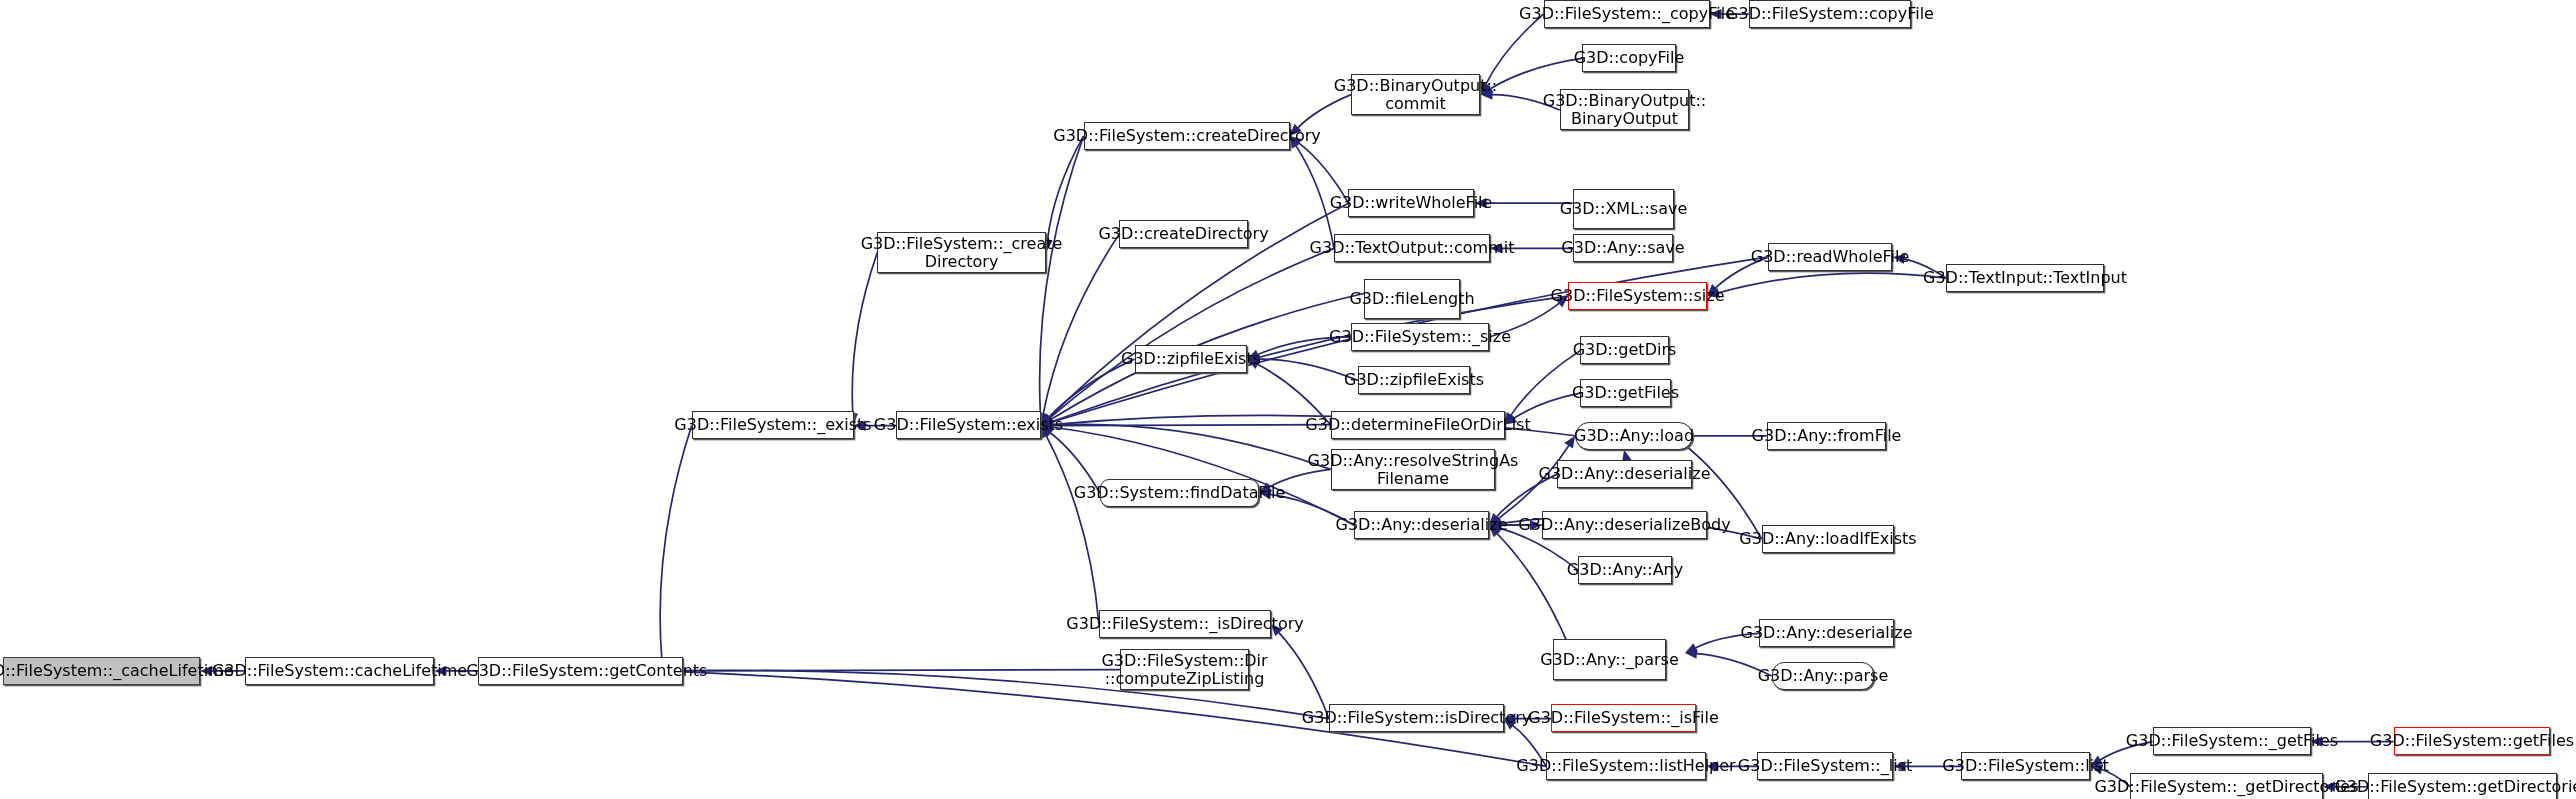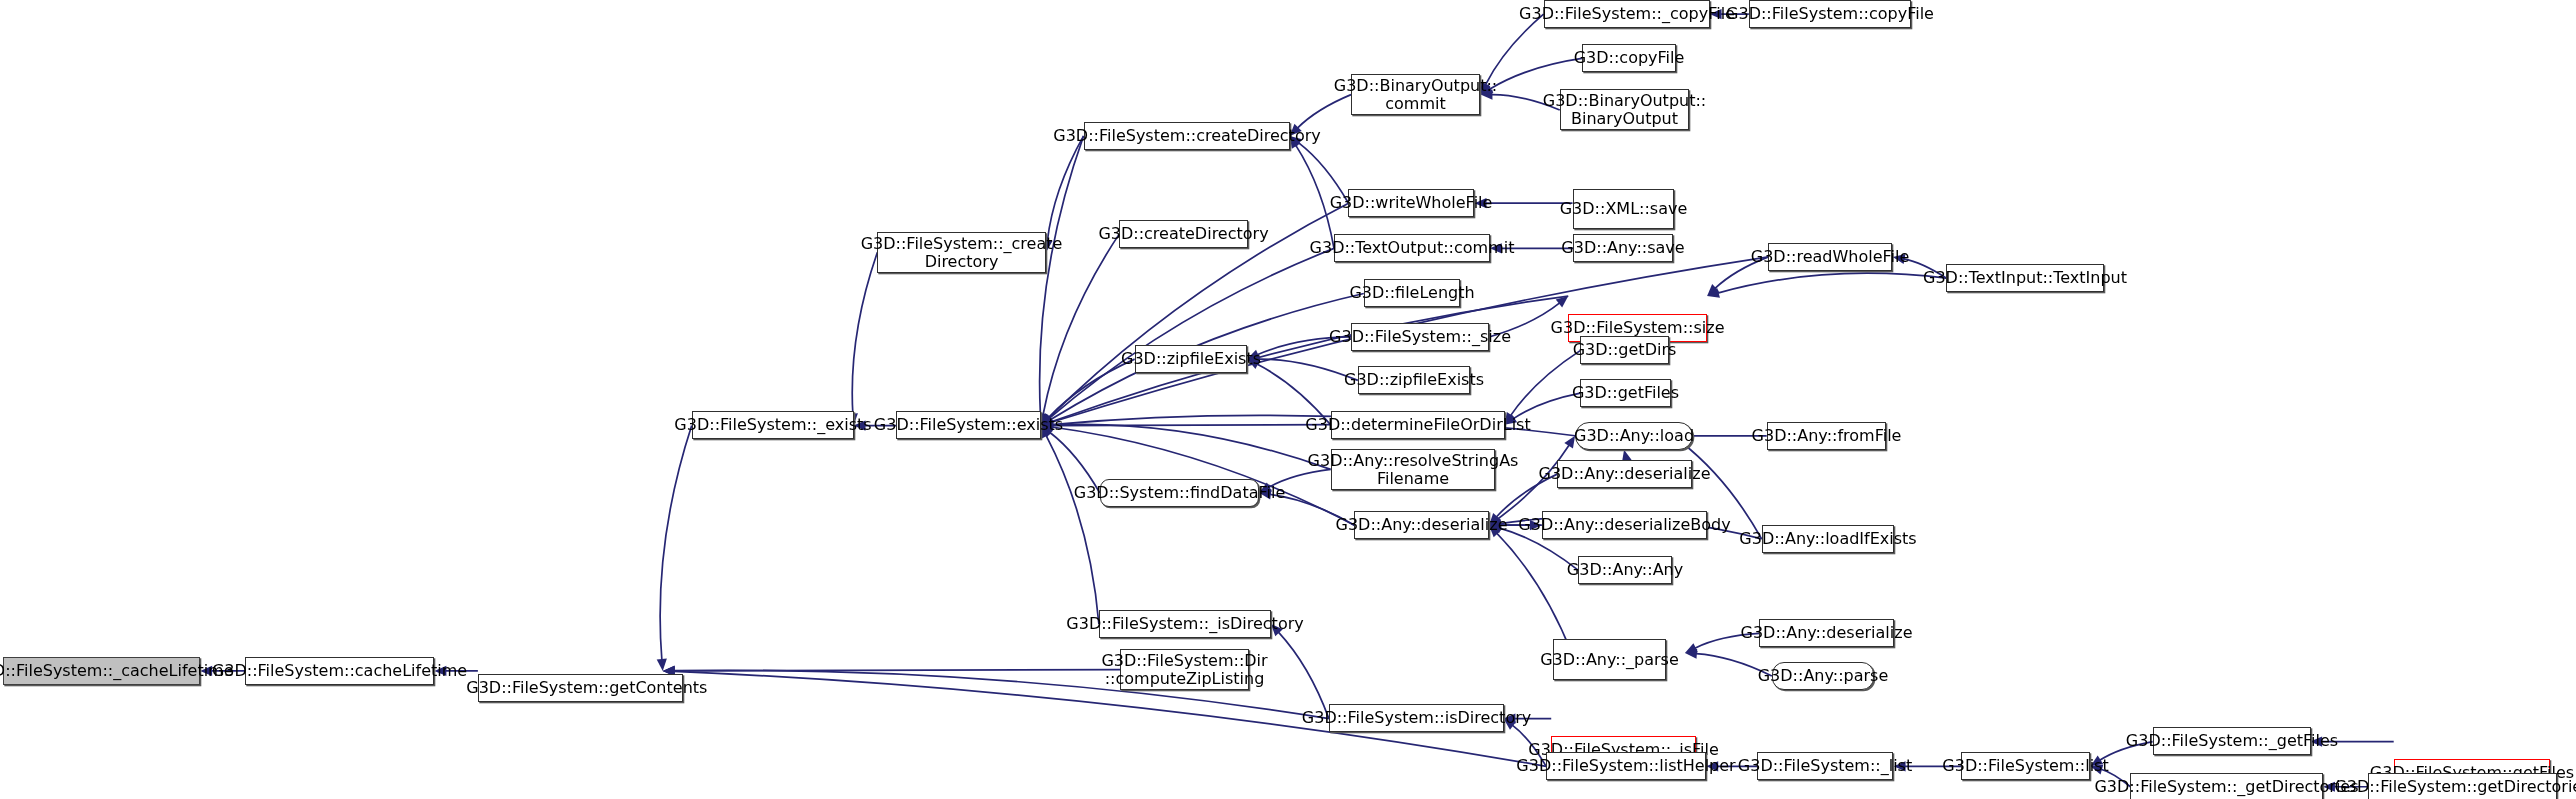--- a/index.html
+++ b/index.html
@@ -23,21 +23,21 @@
     align-items:center;
     justify-content:center;
     text-align:center;
     line-height:1.12;
     font-size:16px;
     white-space:pre-line;
     padding:0 3.4px;
     box-shadow:1.3px 1.3px 0 0 #5a5a5a;
     z-index:5;
   }
-  .node.red{ border-color:#ff0000;margin-top:32px; }
+  .node.red{ border-color:#ff0000; }
   .node.cur{ background:#c0c0c0; border-color:#404040; }
 </style>
 </head>
 <body>
 
 <div id="graph">
   <svg id="edges" xmlns="http://www.w3.org/2000/svg" viewBox="0 0 3024 939" width="2576" height="800">
       <path d="M 288 787.5 Q 261.5 787.5 247.88 787.5" fill="none" stroke="#262673" stroke-width="2"></path>
       <polygon points="235,787.5 249,781.5 249,793.5" fill="#262673"></polygon>
       <path d="M 561 787.5 Q 535.5 787.5 522.88 787.5" fill="none" stroke="#262673" stroke-width="2"></path>
@@ -163,42 +163,42 @@
       <path d="M 2810 870.5 Q 2761 870.5 2724.88 870.5" fill="none" stroke="#262673" stroke-width="2"></path>
       <polygon points="2712,870.5 2726,864.5 2726,876.5" fill="#262673"></polygon>
       <path d="M 2501 923.5 Q 2479.9 906.8 2466.396992925385 902.9941331411317" fill="none" stroke="#262673" stroke-width="2"></path>
       <polygon points="2454,899.5 2469.10269408402,897.5229741012059 2465.8472905363824,909.0729675099498" fill="#262673"></polygon>
       <path d="M 2780 923.5 Q 2753.5 923.5 2739.88 923.5" fill="none" stroke="#262673" stroke-width="2"></path>
       <polygon points="2727,923.5 2741,917.5 2741,929.5" fill="#262673"></polygon>
     </svg>
   <div id="nodes">
       <div class="node cur" style="left: 3.4px; top: 657px; width: 197px; height: 28px;">G3D::FileSystem::_cacheLifetime</div>
       <div class="node" style="left: 245px; top: 657px; width: 189px; height: 28px;">G3D::FileSystem::cacheLifetime</div>
-      <div class="node" style="left: 478px; top: 674px; width: 205px; height: 28px; padding-left: 16px;">G3D::FileSystem::getContents</div>
+      <div class="node" style="left: 478px; top: 657px; width: 205px; height: 28px; padding-left: 16px;">G3D::FileSystem::getContents</div>
       <div class="node" style="left: 692px; top: 411px; width: 162px; height: 28px;">G3D::FileSystem::_exists</div>
       <div class="node" style="left: 896px; top: 411px; width: 145px; height: 28px;">G3D::FileSystem::exists</div>
       <div class="node" style="left: 877px; top: 232px; width: 169px; height: 41px;">G3D::FileSystem::_create
 Directory</div>
       <div class="node" style="left: 1084px; top: 122px; width: 206px; height: 28px;">G3D::FileSystem::createDirectory</div>
       <div class="node" style="left: 1119px; top: 220px; width: 129px; height: 28px;">G3D::createDirectory</div>
       <div class="node" style="left: 1351px; top: 74px; width: 129px; height: 41px;">G3D::BinaryOutput::
 commit</div>
       <div class="node" style="left: 1544px; top: 0px; width: 166px; height: 28px;">G3D::FileSystem::_copyFile</div>
       <div class="node" style="left: 1749px; top: 0px; width: 162px; height: 28px;">G3D::FileSystem::copyFile</div>
       <div class="node" style="left: 1582px; top: 44px; width: 94px; height: 28px;">G3D::copyFile</div>
       <div class="node" style="left: 1560px; top: 89px; width: 129px; height: 41px;">G3D::BinaryOutput::
 BinaryOutput</div>
       <div class="node" style="left: 1348px; top: 189px; width: 126px; height: 28px;">G3D::writeWholeFile</div>
       <div class="node" style="left: 1573px; top: 189px; width: 101px; height: 40px;">G3D::XML::save</div>
       <div class="node" style="left: 1334px; top: 234px; width: 156px; height: 28px;">G3D::TextOutput::commit</div>
       <div class="node" style="left: 1573px; top: 234px; width: 100px; height: 28px;">G3D::Any::save</div>
       <div class="node" style="left: 1768px; top: 243px; width: 124px; height: 28px;">G3D::readWholeFile</div>
       <div class="node" style="left: 1946px; top: 264px; width: 158px; height: 28px;">G3D::TextInput::TextInput</div>
       <div class="node red" style="left: 1568px; top: 282px; width: 139px; height: 28px;">G3D::FileSystem::size</div>
-      <div class="node" style="left: 1364px; top: 279px; width: 96px; height: 28px;">G3D::fileLength</div>
+      <div class="node" style="left: 1364px; top: 279px; width: 96px; height: 40px;">G3D::fileLength</div>
       <div class="node" style="left: 1351px; top: 323px; width: 138px; height: 28px;">G3D::FileSystem::_size</div>
       <div class="node" style="left: 1135px; top: 345px; width: 112px; height: 28px;">G3D::zipfileExists</div>
       <div class="node" style="left: 1358px; top: 366px; width: 112px; height: 28px;">G3D::zipfileExists</div>
       <div class="node" style="left: 1331px; top: 411px; width: 174px; height: 28px;">G3D::determineFileOrDirList</div>
       <div class="node" style="left: 1580px; top: 336px; width: 89px; height: 28px;">G3D::getDirs</div>
       <div class="node" style="left: 1580px; top: 379px; width: 91px; height: 28px;">G3D::getFiles</div>
       <div class="node" style="left: 1575px; top: 422px; width: 118px; height: 28px; border-radius: 14px;">G3D::Any::load</div>
       <div class="node" style="left: 1767px; top: 422px; width: 119px; height: 28px;">G3D::Any::fromFile</div>
       <div class="node" style="left: 1331px; top: 449px; width: 164px; height: 41px;">G3D::Any::resolveStringAs
 Filename</div>

